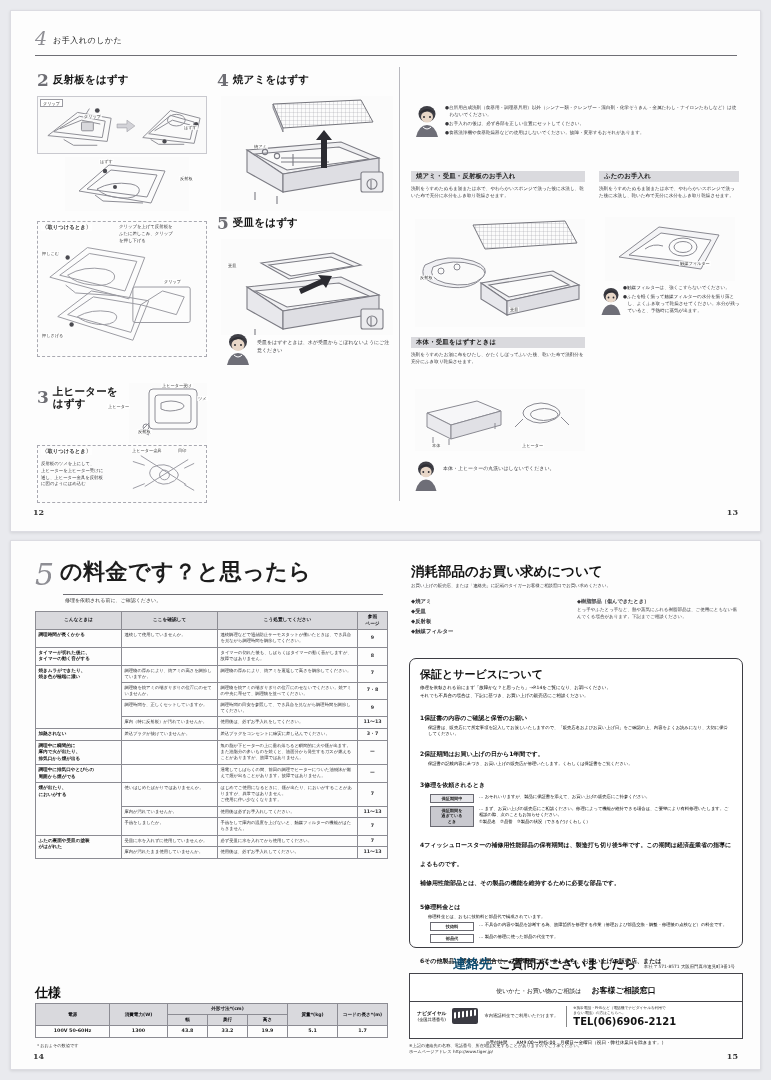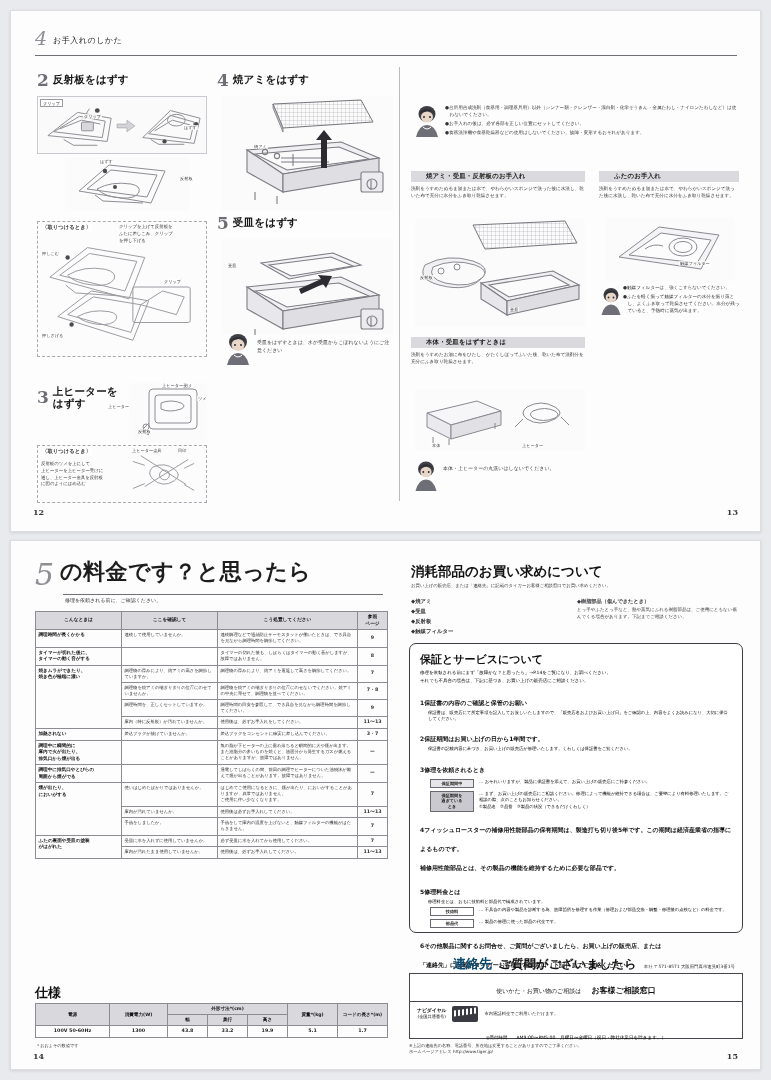--- a/index.html
+++ b/index.html
@@ -88,21 +88,21 @@
   .pill {
     position: absolute; border-radius: 9px;
     background: linear-gradient(180deg,#8f8f96 0%,#6d6d75 55%,#7b7b83 100%);
     color: #fff; font-size: 9px; font-weight: 700;
     display: flex; align-items: center; padding-left: 10px;
     letter-spacing: .4px;
   }
   .subhead {
     position: absolute; background: #dadade; color: #1d1d1d;
     font-size: 6.4px; font-weight: 700; display: flex; align-items: center;
-    padding-left: 15px; letter-spacing: .2px;
+    padding-left: 5px; letter-spacing: .2px;
   }
   .bullets { position: absolute; }
   .bullets p {
     margin: 0 0 2px 0; font-size: 4.6px; line-height: 1.5; color: #343438;
     text-indent: -4.5px; padding-left: 4.5px;
   }
   .para { position: absolute; }
   .para p { margin: 0; font-size: 4.6px; line-height: 1.55; color: #343438; }
 
   
@@ -668,21 +668,21 @@
       <p style="font-size:5.4px; font-weight:700; text-indent:0; padding-left:0;">◆焼アミ</p>
       <p style="font-size:5.4px; font-weight:700; text-indent:0; padding-left:0;">◆受皿</p>
       <p style="font-size:5.4px; font-weight:700; text-indent:0; padding-left:0;">◆反射板</p>
       <p style="font-size:5.4px; font-weight:700; text-indent:0; padding-left:0;">◆触媒フィルター</p>
     </div>
     <div class="para" style="left:566px; top:56px; width:164px;">
       <p style="font-size:5.2px; font-weight:700;">◆樹脂部品（傷んできたとき）</p>
       <p style="font-size:4.5px; margin-top:2px;">とっ手やふたとっ手など、熱や蒸気にふれる樹脂部品は、ご使用にともない傷んでくる場合があります。下記までご相談ください。</p>
     </div>
 
-    <div class="wbox" style="left:398px; top:102px; width:334px; height:290px; padding:8px 10px;">
+    <div class="wbox" style="left:398px; top:117px; width:334px; height:290px; padding:8px 10px;">
       <div class="wtitle">保証とサービスについて</div>
       <p style="margin:3px 0 0; font-size:4.5px; line-height:1.5;">修理を依頼される前にまず「故障かな？と思ったら」→P.14をご覧になり、お調べください。</p>
       <p style="margin:1px 0 0; font-size:4.5px; line-height:1.5;">それでも不具合の場合は、下記に基づき、お買い上げの販売店にご相談ください。</p>
 
       <div style="margin-top:5px;">
         <div><span class="wnum">1</span><span class="wnum">保証書の内容のご確認と保管のお願い</span></div>
         <p style="margin:1px 0 0 8px; font-size:4.3px; line-height:1.5;">保証書は、販売店にて所定事項を記入してお渡しいたしますので、「販売店名およびお買い上げ日」をご確認の上、内容をよくお読みになり、大切に保管してください。</p>
       </div>
 
       <div style="margin-top:4px;">
@@ -743,20 +743,24 @@
       </div>
       <div style="display:flex; align-items:center; padding:4px 7px 0 7px; gap:6px;">
         <div style="text-align:center; line-height:1.3;">
           <div style="font-size:4.8px; font-weight:700;">ナビダイヤル</div>
           <div style="font-size:4.2px;">(全国共通番号)</div>
         </div>
         <div class="navi-mark"></div>
         <div style="line-height:1.05;">
           <div style="font-size:4.3px; color:#222;">市内通話料金でご利用いただけます。</div>
         </div>
+        <div style="border-left:1px solid #888; padding-left:6px; margin-left:2px;">
+          <div style="font-size:3.7px; color:#333; line-height:1.35; max-width:96px;">※携帯電話・PHSなど（電話機でナビダイヤルを利用できない電話）の方はこちらへ。</div>
+          <div class="tel2" style="text-align:right;">TEL(06)6906-2121</div>
+        </div>
       </div>
       <div style="text-align:center; margin-top:2px;">
         <span style="font-size:4.4px;">◎受付時間</span>
         <span style="font-size:4.6px; margin-left:4px;">AM9:00〜PM5:00　月曜日〜金曜日（祝日・弊社休業日を除きます。）</span>
       </div>
     </div>
     <div style="position:absolute; left:398px; top:502px;">
       <p style="margin:0; font-size:4.2px; color:#333;">※上記の連絡先の名称、電話番号、所在地は変更することがありますのでご了承ください。</p>
       <p style="margin:1px 0 0; font-size:4.2px; color:#333;">ホームページアドレス http://www.tiger.jp/</p>
     </div>

